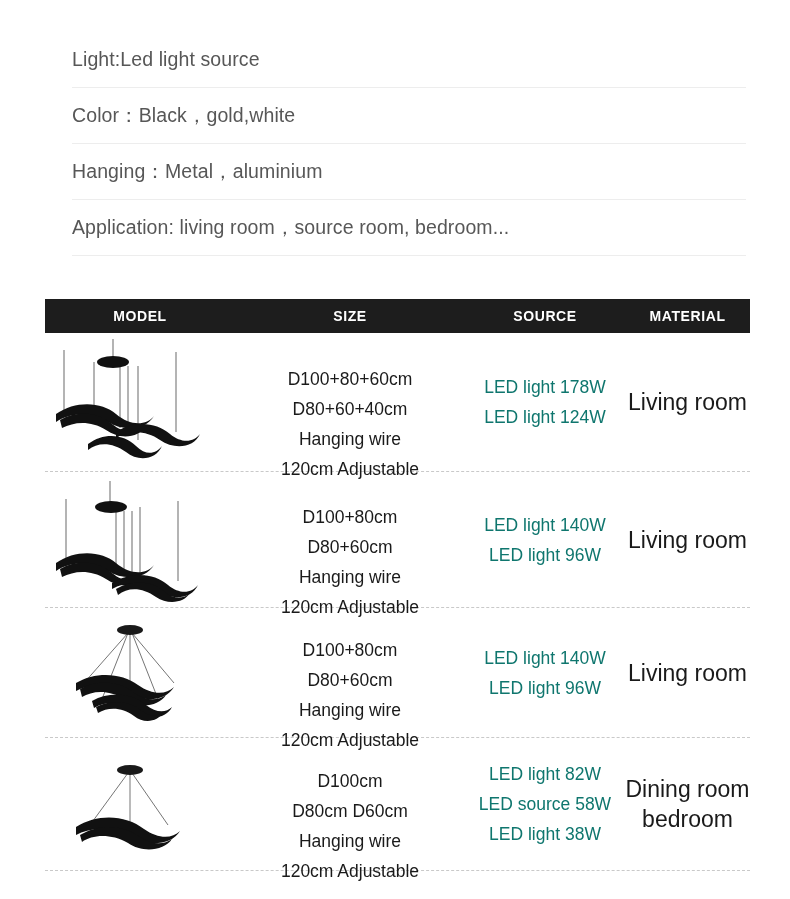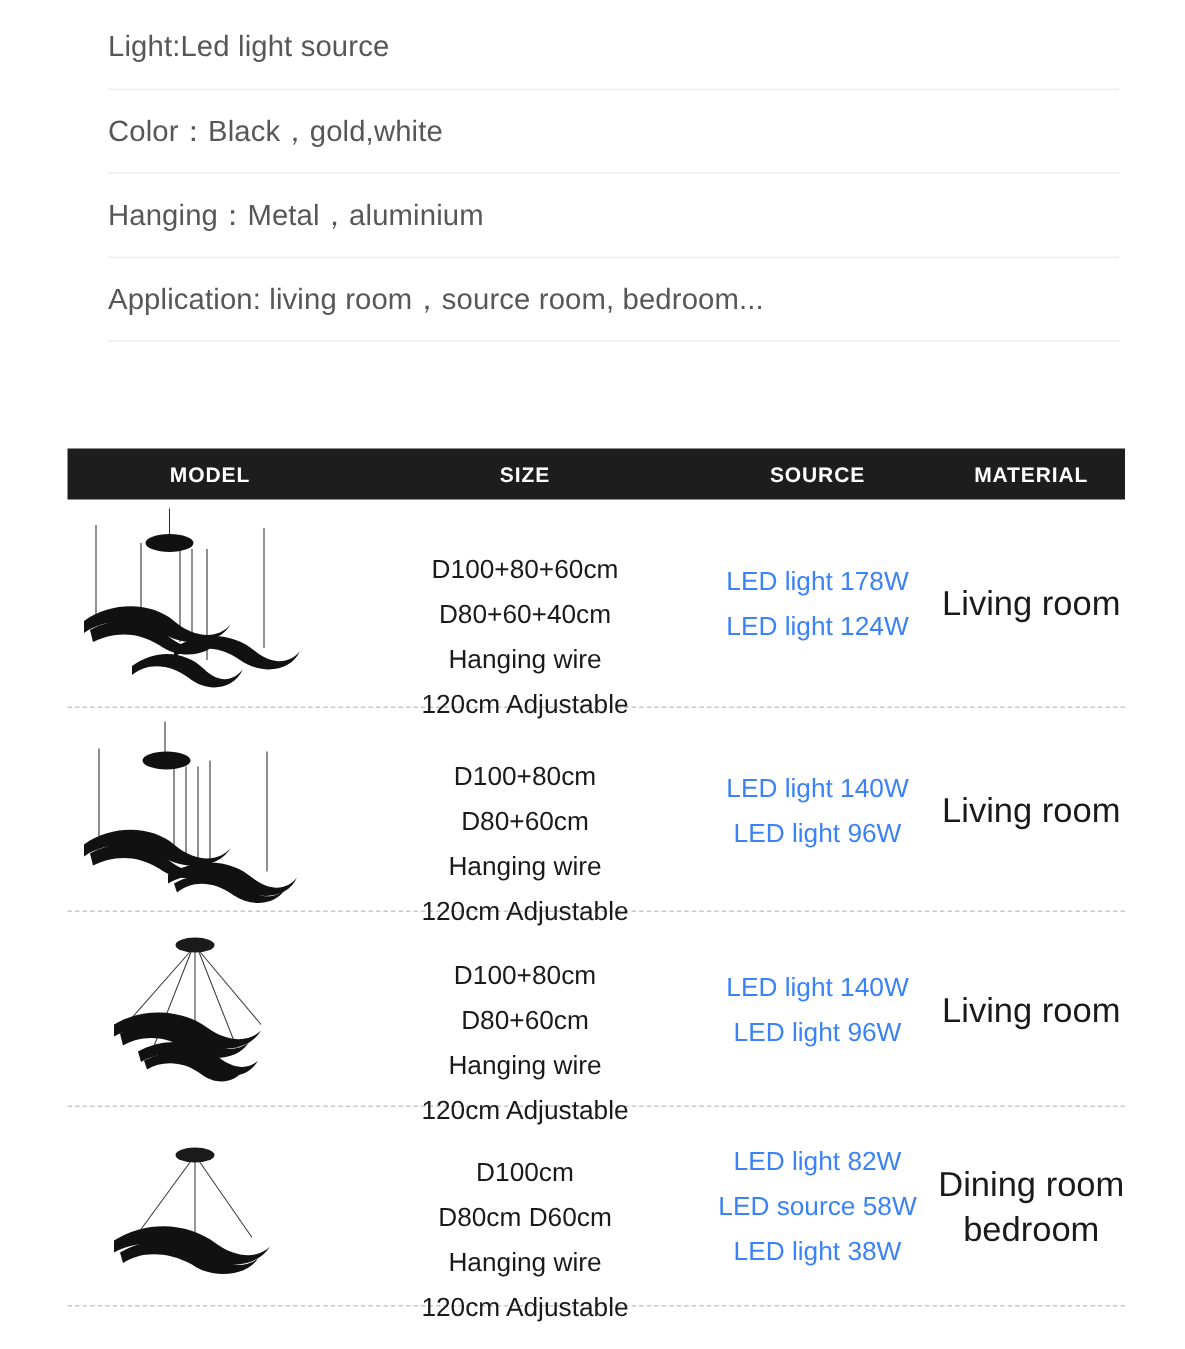--- a/index.html
+++ b/index.html
@@ -14,21 +14,21 @@
     position: relative;
     overflow: hidden;
   }
 
   
   .spec-block {
     position: absolute;
     left: 0;
     top: 0;
     width: 790px;
-    padding-top: 4px;
+    padding-top: 32px;
     box-sizing: border-box;
   }
   .spec-row {
     position: relative;
     margin: 0 44px 0 72px;
     height: 55px;
     display: flex;
     align-items: center;
     border-bottom: 1px solid #ededed;
   }
@@ -92,21 +92,21 @@
     font-size: 17.5px;
     color: #1a1a1a;
     line-height: 30px;
     font-family: "Liberation Sans", sans-serif;
     margin-top: 44px;
   }
   .cell-source {
     width: 160px;
     text-align: center;
     font-size: 17.5px;
-    color: #3b82f6;
+    color: #0f766e;
     line-height: 30px;
     font-family: "Liberation Sans", sans-serif;
   }
   .cell-material {
     width: 125px;
     text-align: center;
     font-size: 23px;
     color: #1a1a1a;
     line-height: 30px;
     font-family: "Liberation Sans", sans-serif;

